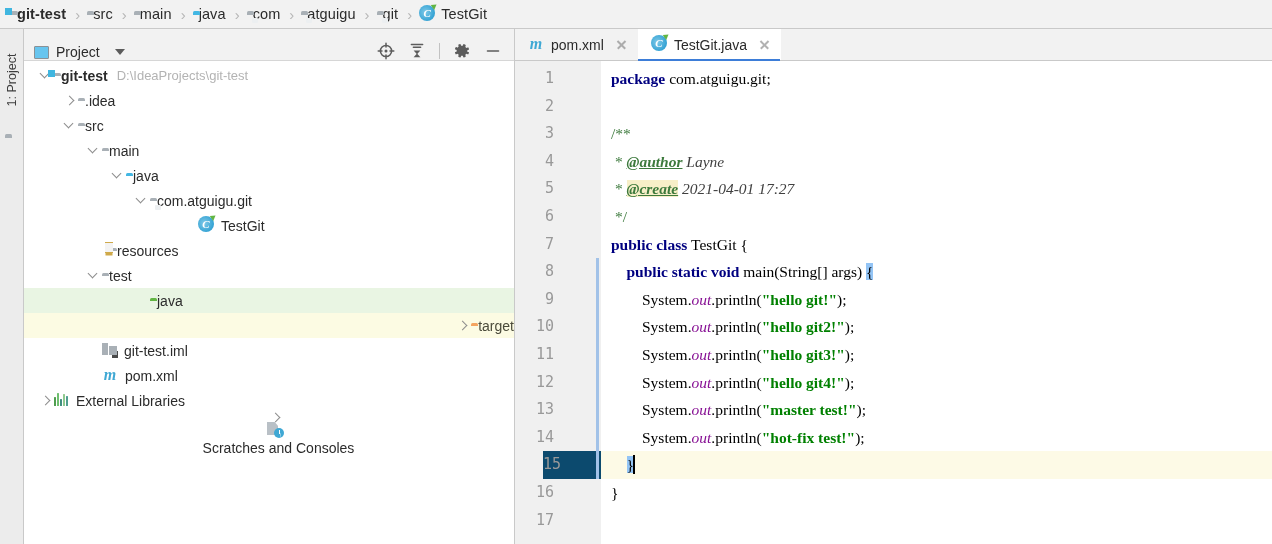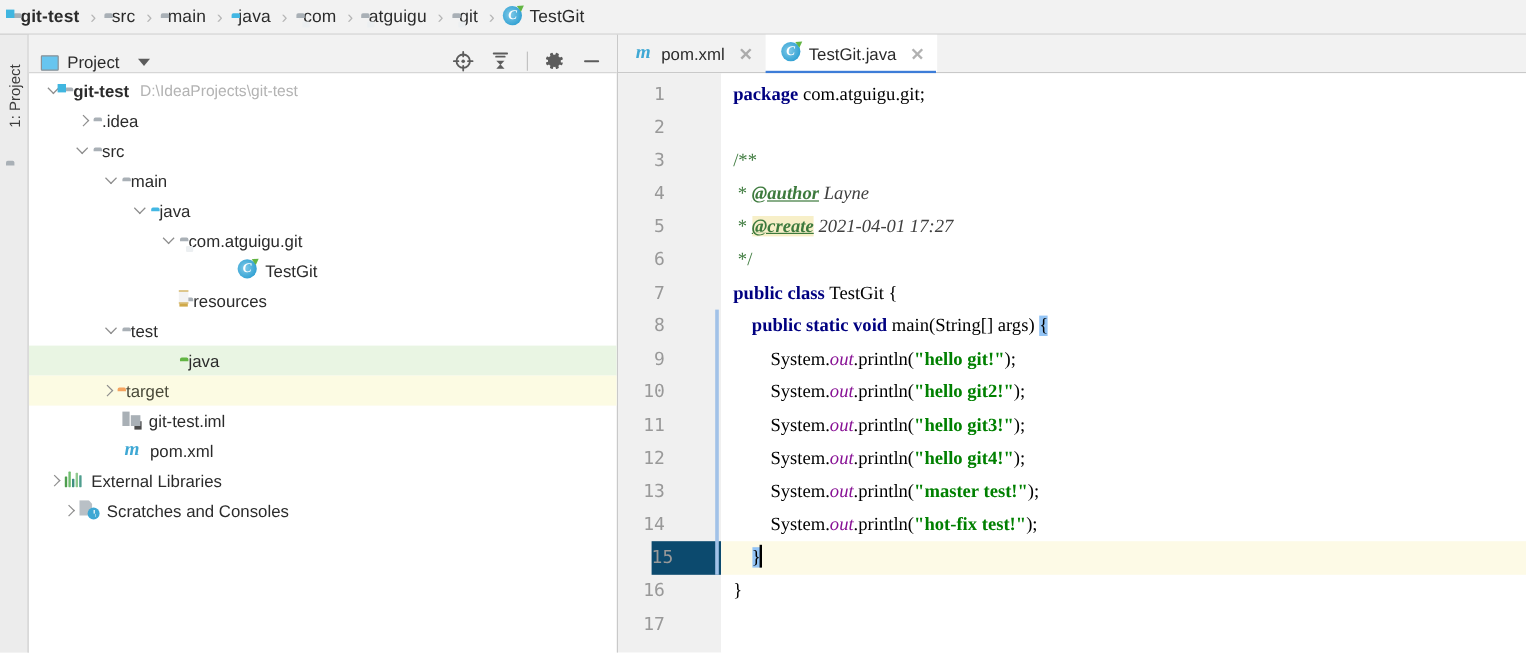--- a/index.html
+++ b/index.html
@@ -397,38 +397,38 @@
               <span class="chev down"></span>
             </span>
             <span class="ico"><span class="folder pkg"></span></span>
             <span class="lbl">com.atguigu.git</span>
           </div>
           <div class="row" style="padding-left: 156px;">
             <span class="arrow-cell"></span>
             <span class="ico"><span class="clsicon"><span class="c">C</span><span class="arrow"></span></span></span>
             <span class="lbl">TestGit</span>
           </div>
-          <div class="row" style="padding-left: 112px;">
+          <div class="row" style="padding-left: 68px;">
             <span class="arrow-cell"></span>
             <span class="ico"><span class="folder res"></span></span>
             <span class="lbl">resources</span>
           </div>
           <div class="row" style="padding-left: 60px;">
             <span class="arrow-cell">
               <span class="chev down"></span>
             </span>
             <span class="ico"><span class="folder"></span></span>
             <span class="lbl">test</span>
           </div>
           <div class="row hl-green" style="padding-left: 108px;">
             <span class="arrow-cell"></span>
             <span class="ico"><span class="folder green"></span></span>
             <span class="lbl">java</span>
           </div>
-          <div class="row hl-yellow" style="padding-left: 56px;">
+          <div class="row hl-yellow" style="padding-left: 32px; justify-content: flex-end;">
             <span class="arrow-cell">
               <span class="chev"></span>
             </span>
             <span class="ico"><span class="folder orange"></span></span>
             <span class="lbl">target</span>
           </div>
           <div class="row" style="padding-left: 60px;">
             <span class="arrow-cell"></span>
             <span class="ico"><span class="imlicon"></span></span>
             <span class="lbl">git-test.iml</span>
@@ -438,21 +438,21 @@
             <span class="ico"><span class="mvnicon"></span></span>
             <span class="lbl">pom.xml</span>
           </div>
           <div class="row" style="padding-left: 12px;">
             <span class="arrow-cell">
               <span class="chev"></span>
             </span>
             <span class="ico"><span class="libicon"><span style="left:0px;height:9px;background:#4f9e4f"></span><span style="left:3px;height:13px;background:#6fbf6f"></span><span style="left:6px;height:7px;background:#3f8f7f"></span><span style="left:9px;height:12px;background:#8fc98f"></span><span style="left:12px;height:10px;background:#4f9e8f"></span></span></span>
             <span class="lbl">External Libraries</span>
           </div>
-          <div class="row" style="padding-left: 24px;">
+          <div class="row" style="padding-left: 12px; flex-direction: column;">
             <span class="arrow-cell">
               <span class="chev"></span>
             </span>
             <span class="ico"><span class="scratchicon"><span class="pg"></span><span class="clk"></span></span></span>
             <span class="lbl">Scratches and Consoles</span>
           </div>
         </div>
     </div>
 
     <div class="editor-area">

